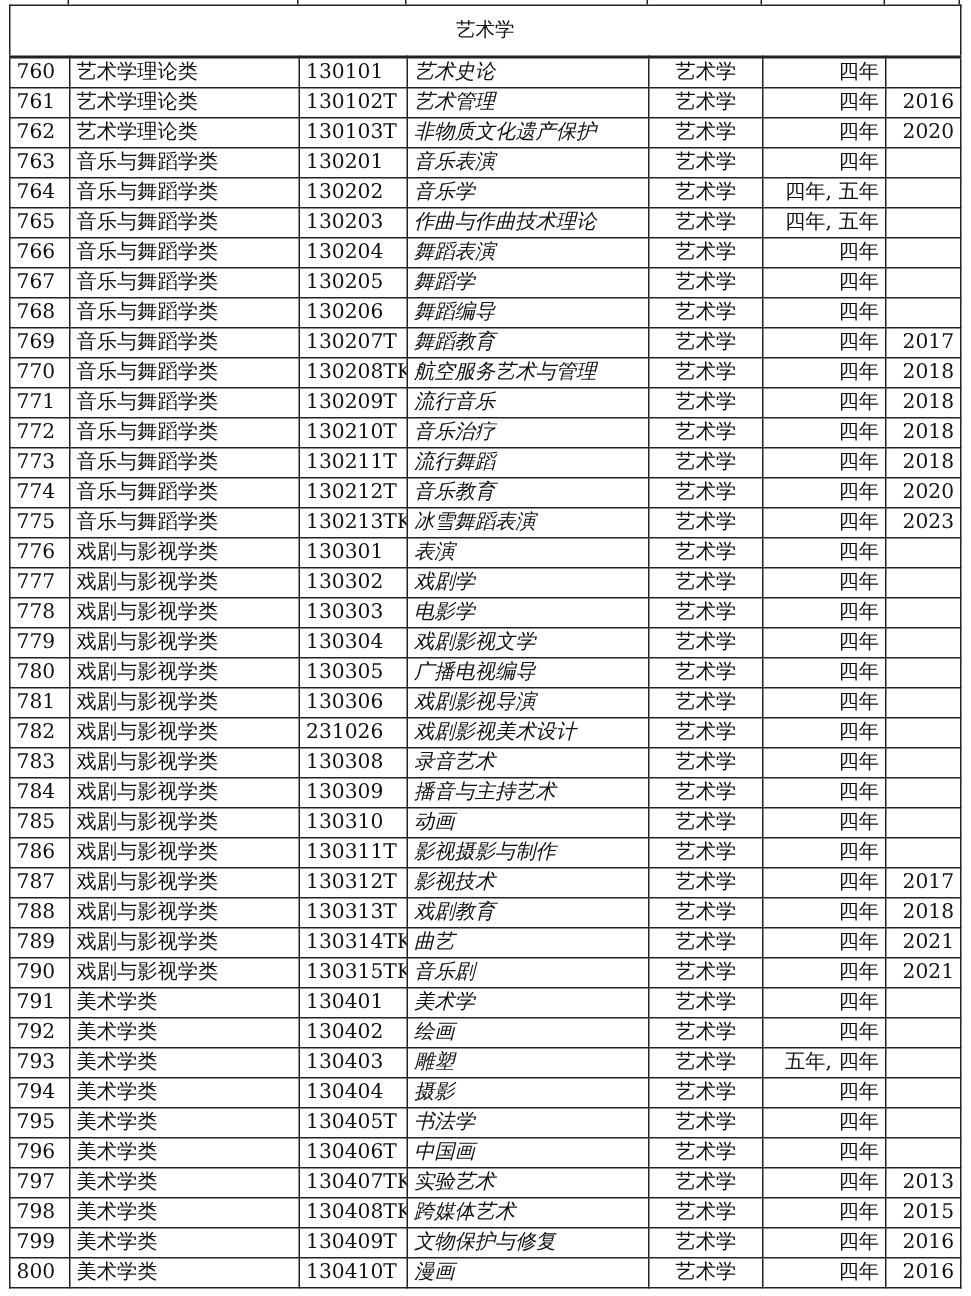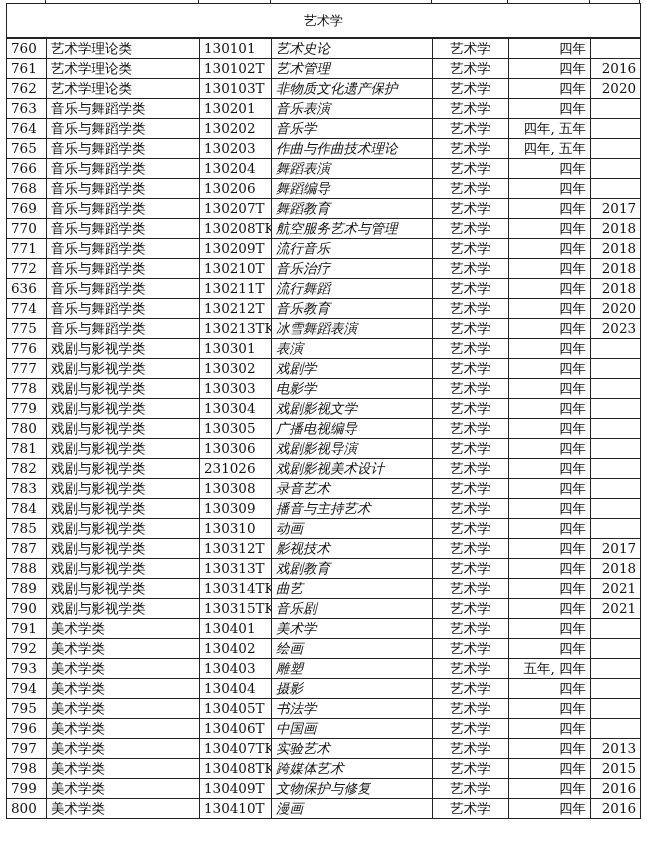--- a/index.html
+++ b/index.html
@@ -153,20 +153,29 @@
   <tr>
     <td class="c-no">766</td>
     <td class="c-class">音乐与舞蹈学类</td>
     <td class="c-code">130204</td>
     <td class="c-name">舞蹈表演</td>
     <td class="c-degree">艺术学</td>
     <td class="c-years">四年</td>
     <td class="c-year"></td>
   </tr>
 
+  <tr>
+    <td class="c-no">767</td>
+    <td class="c-class">音乐与舞蹈学类</td>
+    <td class="c-code">130205</td>
+    <td class="c-name">舞蹈学</td>
+    <td class="c-degree">艺术学</td>
+    <td class="c-years">四年</td>
+    <td class="c-year"></td>
+  </tr>
 
   <tr>
     <td class="c-no">768</td>
     <td class="c-class">音乐与舞蹈学类</td>
     <td class="c-code">130206</td>
     <td class="c-name">舞蹈编导</td>
     <td class="c-degree">艺术学</td>
     <td class="c-years">四年</td>
     <td class="c-year"></td>
   </tr>
@@ -205,21 +214,21 @@
     <td class="c-no">772</td>
     <td class="c-class">音乐与舞蹈学类</td>
     <td class="c-code">130210T</td>
     <td class="c-name">音乐治疗</td>
     <td class="c-degree">艺术学</td>
     <td class="c-years">四年</td>
     <td class="c-year">2018</td>
   </tr>
 
   <tr>
-    <td class="c-no">636</td>
+    <td class="c-no">773</td>
     <td class="c-class">音乐与舞蹈学类</td>
     <td class="c-code">130211T</td>
     <td class="c-name">流行舞蹈</td>
     <td class="c-degree">艺术学</td>
     <td class="c-years">四年</td>
     <td class="c-year">2018</td>
   </tr>
 
   <tr>
     <td class="c-no">774</td>
@@ -334,20 +343,29 @@
   <tr>
     <td class="c-no">785</td>
     <td class="c-class">戏剧与影视学类</td>
     <td class="c-code">130310</td>
     <td class="c-name">动画</td>
     <td class="c-degree">艺术学</td>
     <td class="c-years">四年</td>
     <td class="c-year"></td>
   </tr>
 
+  <tr>
+    <td class="c-no">786</td>
+    <td class="c-class">戏剧与影视学类</td>
+    <td class="c-code">130311T</td>
+    <td class="c-name">影视摄影与制作</td>
+    <td class="c-degree">艺术学</td>
+    <td class="c-years">四年</td>
+    <td class="c-year"></td>
+  </tr>
 
   <tr>
     <td class="c-no">787</td>
     <td class="c-class">戏剧与影视学类</td>
     <td class="c-code">130312T</td>
     <td class="c-name">影视技术</td>
     <td class="c-degree">艺术学</td>
     <td class="c-years">四年</td>
     <td class="c-year">2017</td>
   </tr>

